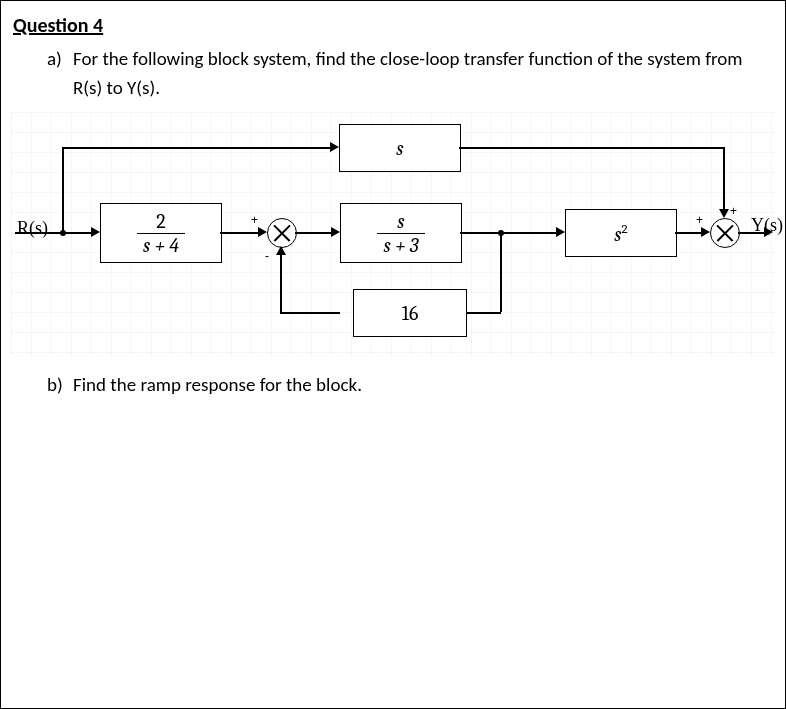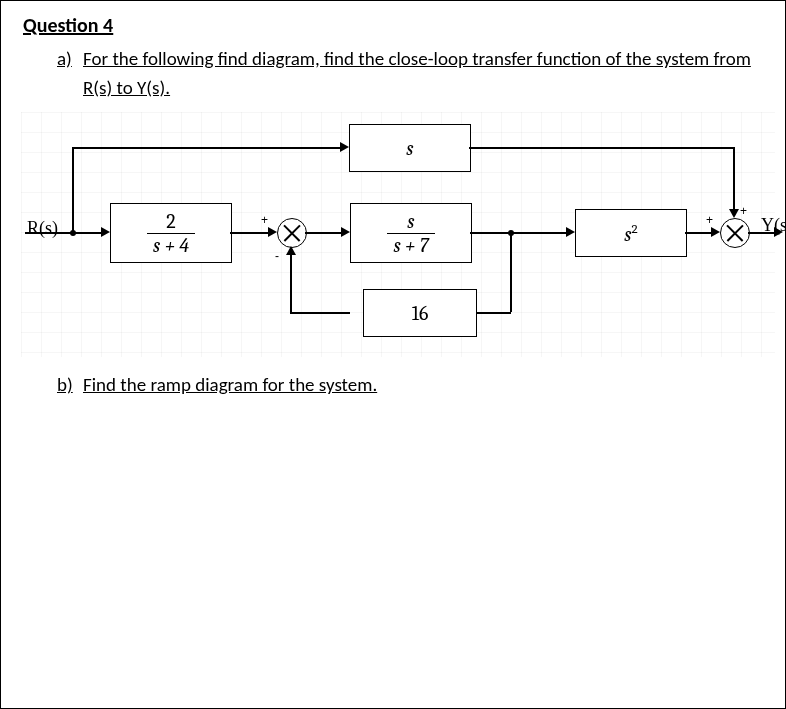--- a/index.html
+++ b/index.html
@@ -6,24 +6,23 @@
     margin: 0;
     font-family: Calibri, Arial, sans-serif;
     background: #fff;
     color: #000;
   }
   .page {
     box-sizing: border-box;
     width: 786px;
     height: 709px;
     border: 1px solid #000;
-    padding: 10px 10px 10px 20px;
+    padding: 10px 10px 10px 10px;
     position: relative;
     background: #fff;
-    text-decoration: underline;
   }
   .q-title {
     font-weight: bold;
     text-decoration: underline;
     font-size: 20px;
     margin: 2px 0 8px 2px;
   }
   .part {
     display: flex;
     font-size: 19px;
@@ -136,21 +135,21 @@
 </style>
 </head>
 <body>
 
 <div class="page">
 
   <div class="q-title">Question 4</div>
 
   <div class="part">
     <div class="letter">a)</div>
-    <div class="text">For the following find diagram, find the close-loop transfer function of the system from R(s) to Y(s).</div>
+    <div class="text">For the following block system, find the close-loop transfer function of the system from R(s) to Y(s).</div>
   </div>
 
   <div class="diagram">
 
     <div class="io-label" style="left:6px; top:106px;">R(s)</div>
     <div class="hli" style="left:4px; top:120px; width:80px;"></div>
     <div class="ar-r" style="left:80px; top:120px;"></div>
 
     <div class="block" style="left:89px; top:91px; width:120px; height:58px;">
       <span class="frac">
@@ -164,21 +163,21 @@
     <div class="sign" style="left:240px; top:101px;">+</div>
 
     <div class="sum" style="left:256px; top:106px;"></div>
 
     <div class="hli" style="left:284px; top:120px; width:40px;"></div>
     <div class="ar-r" style="left:320px; top:120px;"></div>
 
     <div class="block" style="left:329px; top:91px; width:120px; height:58px;">
       <span class="frac">
         <span class="num">s</span>
-        <span class="den"><span>s + 7</span></span>
+        <span class="den"><span>s + 3</span></span>
       </span>
     </div>
 
     <div class="hli" style="left:449px; top:120px; width:100px;"></div>
     <div class="node" style="left:490px; top:121px;"></div>
     <div class="ar-r" style="left:545px; top:120px;"></div>
 
     <div class="block" style="left:554px; top:97px; width:110px; height:46px;">
       <span><span>s</span><sup class="upright" style="font-size:13px;">2</sup></span>
     </div>
@@ -215,16 +214,16 @@
     </div>
     <div class="hli" style="left:269px; top:200px; width:60px;"></div>
     <div class="vli" style="left:269px; top:141px; height:60px;"></div>
     <div class="ar-u" style="left:270px; top:134px;"></div>
     <div class="sign" style="left:254px; top:137px;">-</div>
 
   </div>
 
   <div class="part">
     <div class="letter">b)</div>
-    <div class="text">Find the ramp diagram for the system.</div>
+    <div class="text">Find the ramp response for the block.</div>
   </div>
 
 </div>
 
 </body></html>

